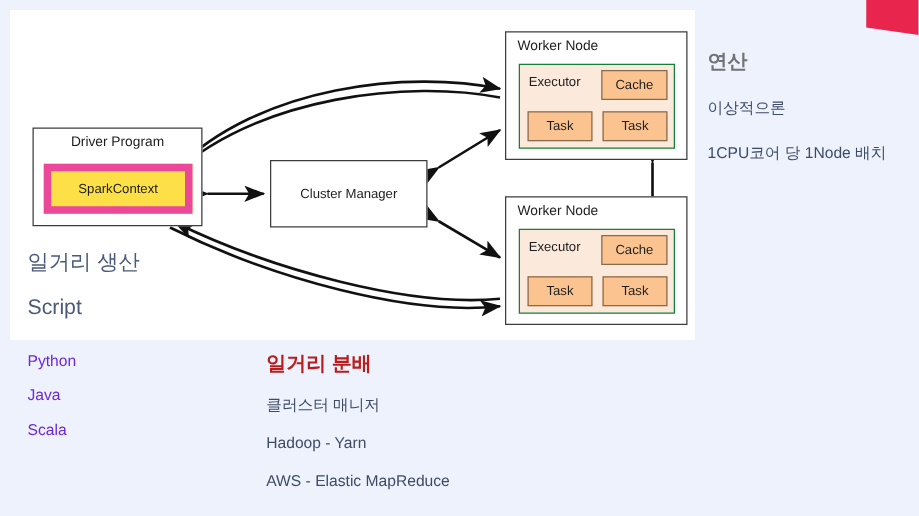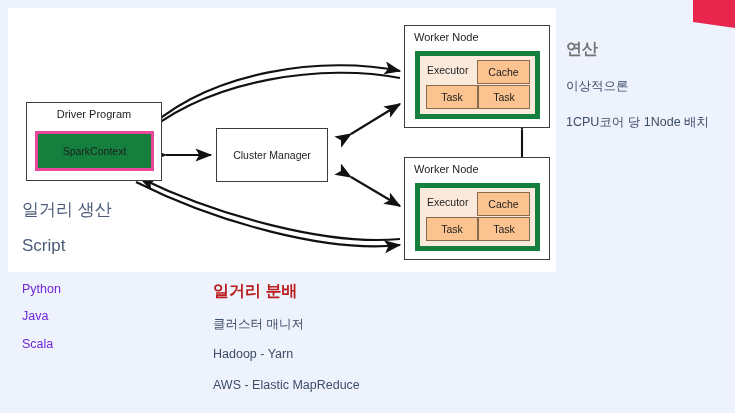--- a/index.html
+++ b/index.html
@@ -73,48 +73,48 @@
     width: 136px;
     height: 79px;
   }
   #spark-context {
     position: absolute;
     left: 8px;
     top: 28px;
     width: 119px;
     height: 40px;
     box-sizing: border-box;
-    border: 3px solid #ec4899;
-    background: #15803d;
+    border: 6px solid #ec4899;
+    background: #fde047;
   }
 
   
   #cluster-manager {
     left: 208px;
     top: 120px;
-    width: 112px;
+    width: 126px;
     height: 54px;
   }
 
   
   .worker-node {
     width: 146px;
     height: 103px;
   }
   #worker-node-1 { left: 396px; top: 17px; }
   #worker-node-2 { left: 396px; top: 149px; }
 
   .executor {
     position: absolute;
     left: 10px;
     top: 25px;
     width: 125px;
     height: 68px;
     box-sizing: border-box;
-    border: 5px solid #15803d;
+    border: 1px solid #15803d;
     background: #fbeadc;
   }
   .executor-label {
     position: absolute;
     left: 7px;
     top: 8px;
     font-size: 10.5px;
     color: #1d1d1d;
     white-space: nowrap;
   }

